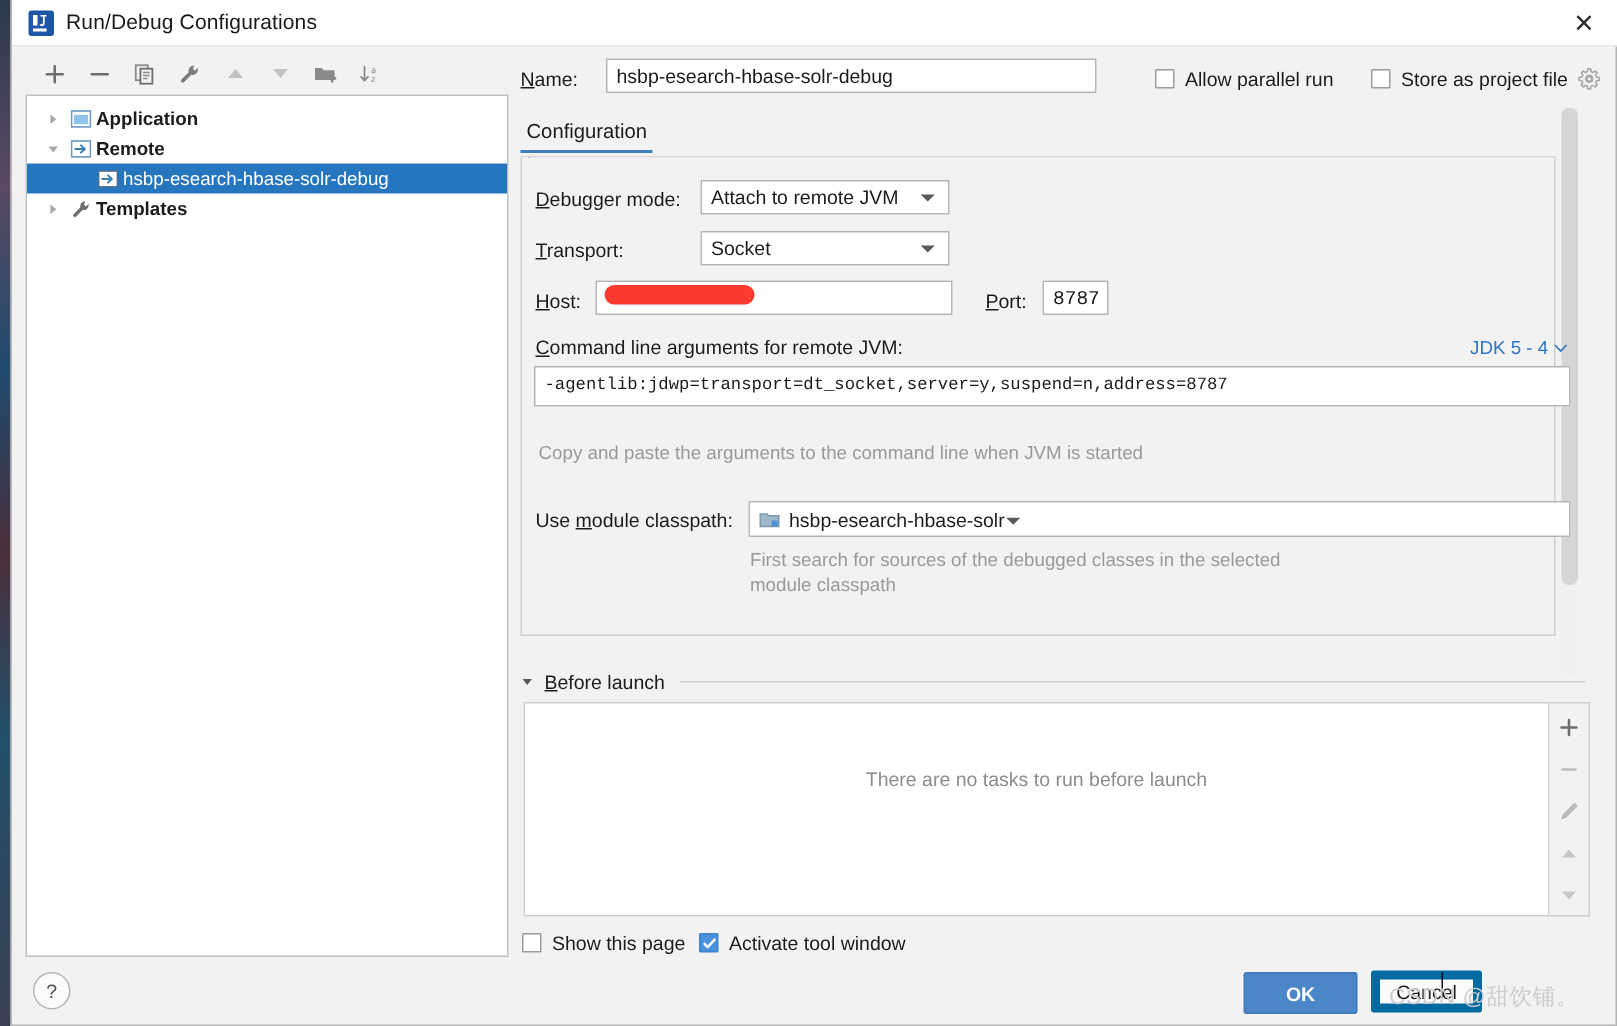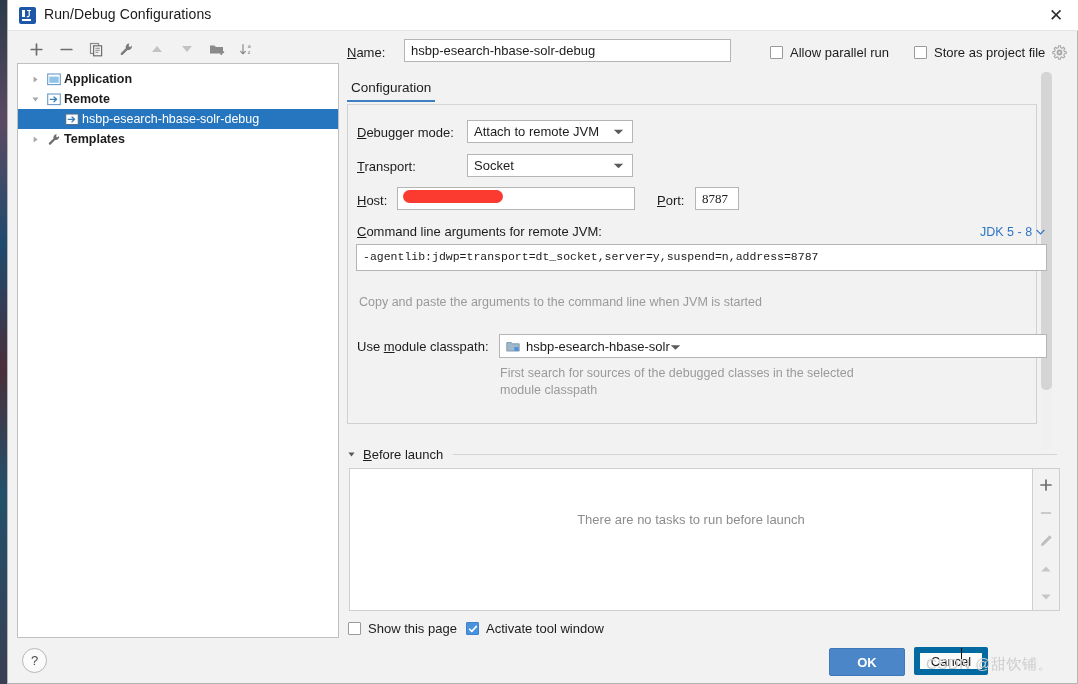--- a/index.html
+++ b/index.html
@@ -136,21 +136,21 @@
     position: absolute; border: 1px solid #b5b5b5; background: #ffffff;
     display: flex; align-items: center; font-size: 13px; color: #1c1c1c;
     padding: 0 6px; cursor: pointer;
   }
   .combo .caret {
     position: absolute; right: 8px; top: 50%; transform: translateY(-50%);
   }
   .combo .caret svg { display:block; }
   .txtinput {
     position: absolute; border: 1px solid #b5b5b5; background: #ffffff;
-    font-family: Liberation Serif, serif; font-size: 13px; color: #1c1c1c;
+    font-family: Liberation Mono, monospace; font-size: 13px; color: #1c1c1c;
     padding: 0 6px; outline: none;
   }
   .redaction {
     position: absolute; left: 395px; top: 190px;
     width: 100px; height: 13px; background: #fb3b30;
     border-radius: 7px;
   }
   .jdk-link {
     position: absolute; left: 972px; top: 225px;
     font-size: 12.5px; color: #2e75c4; cursor: pointer;
@@ -404,21 +404,21 @@
   <input class="txtinput" style="left: 389px; top: 187px; width: 238px; height: 23px;" value="">
   <div class="redaction"></div>
 
   <div class="fld-label" style="left:649px; top:193px;"><u>P</u>ort:</div>
   <input class="txtinput" style="left: 687px; top: 187px; width: 44px; height: 23px;" value="8787">
 
   <div class="fld-label" style="left:349px; top:224px;">
     <u>C</u>ommand line arguments for remote JVM:
   </div>
   <div class="jdk-link">
-    <span>JDK 5 - 8</span>
+    <span>JDK 5 - 4</span>
     <svg width="9" height="6" viewBox="0 0 9 6">
         <path d="M0.6 1 L4.5 5 L8.4 1" fill="none" stroke="#2e75c4" stroke-width="1.1"></path>
       </svg>
   </div>
   <div class="args-box">-agentlib:jdwp=transport=dt_socket,server=y,suspend=n,address=8787</div>
   <div class="hint" style="left:351px; top:294px;">Copy and paste the arguments to the command line when JVM is started</div>
 
   <div class="fld-label" style="left:349px; top:339px;">
     Use <u>m</u>odule classpath:
   </div>

